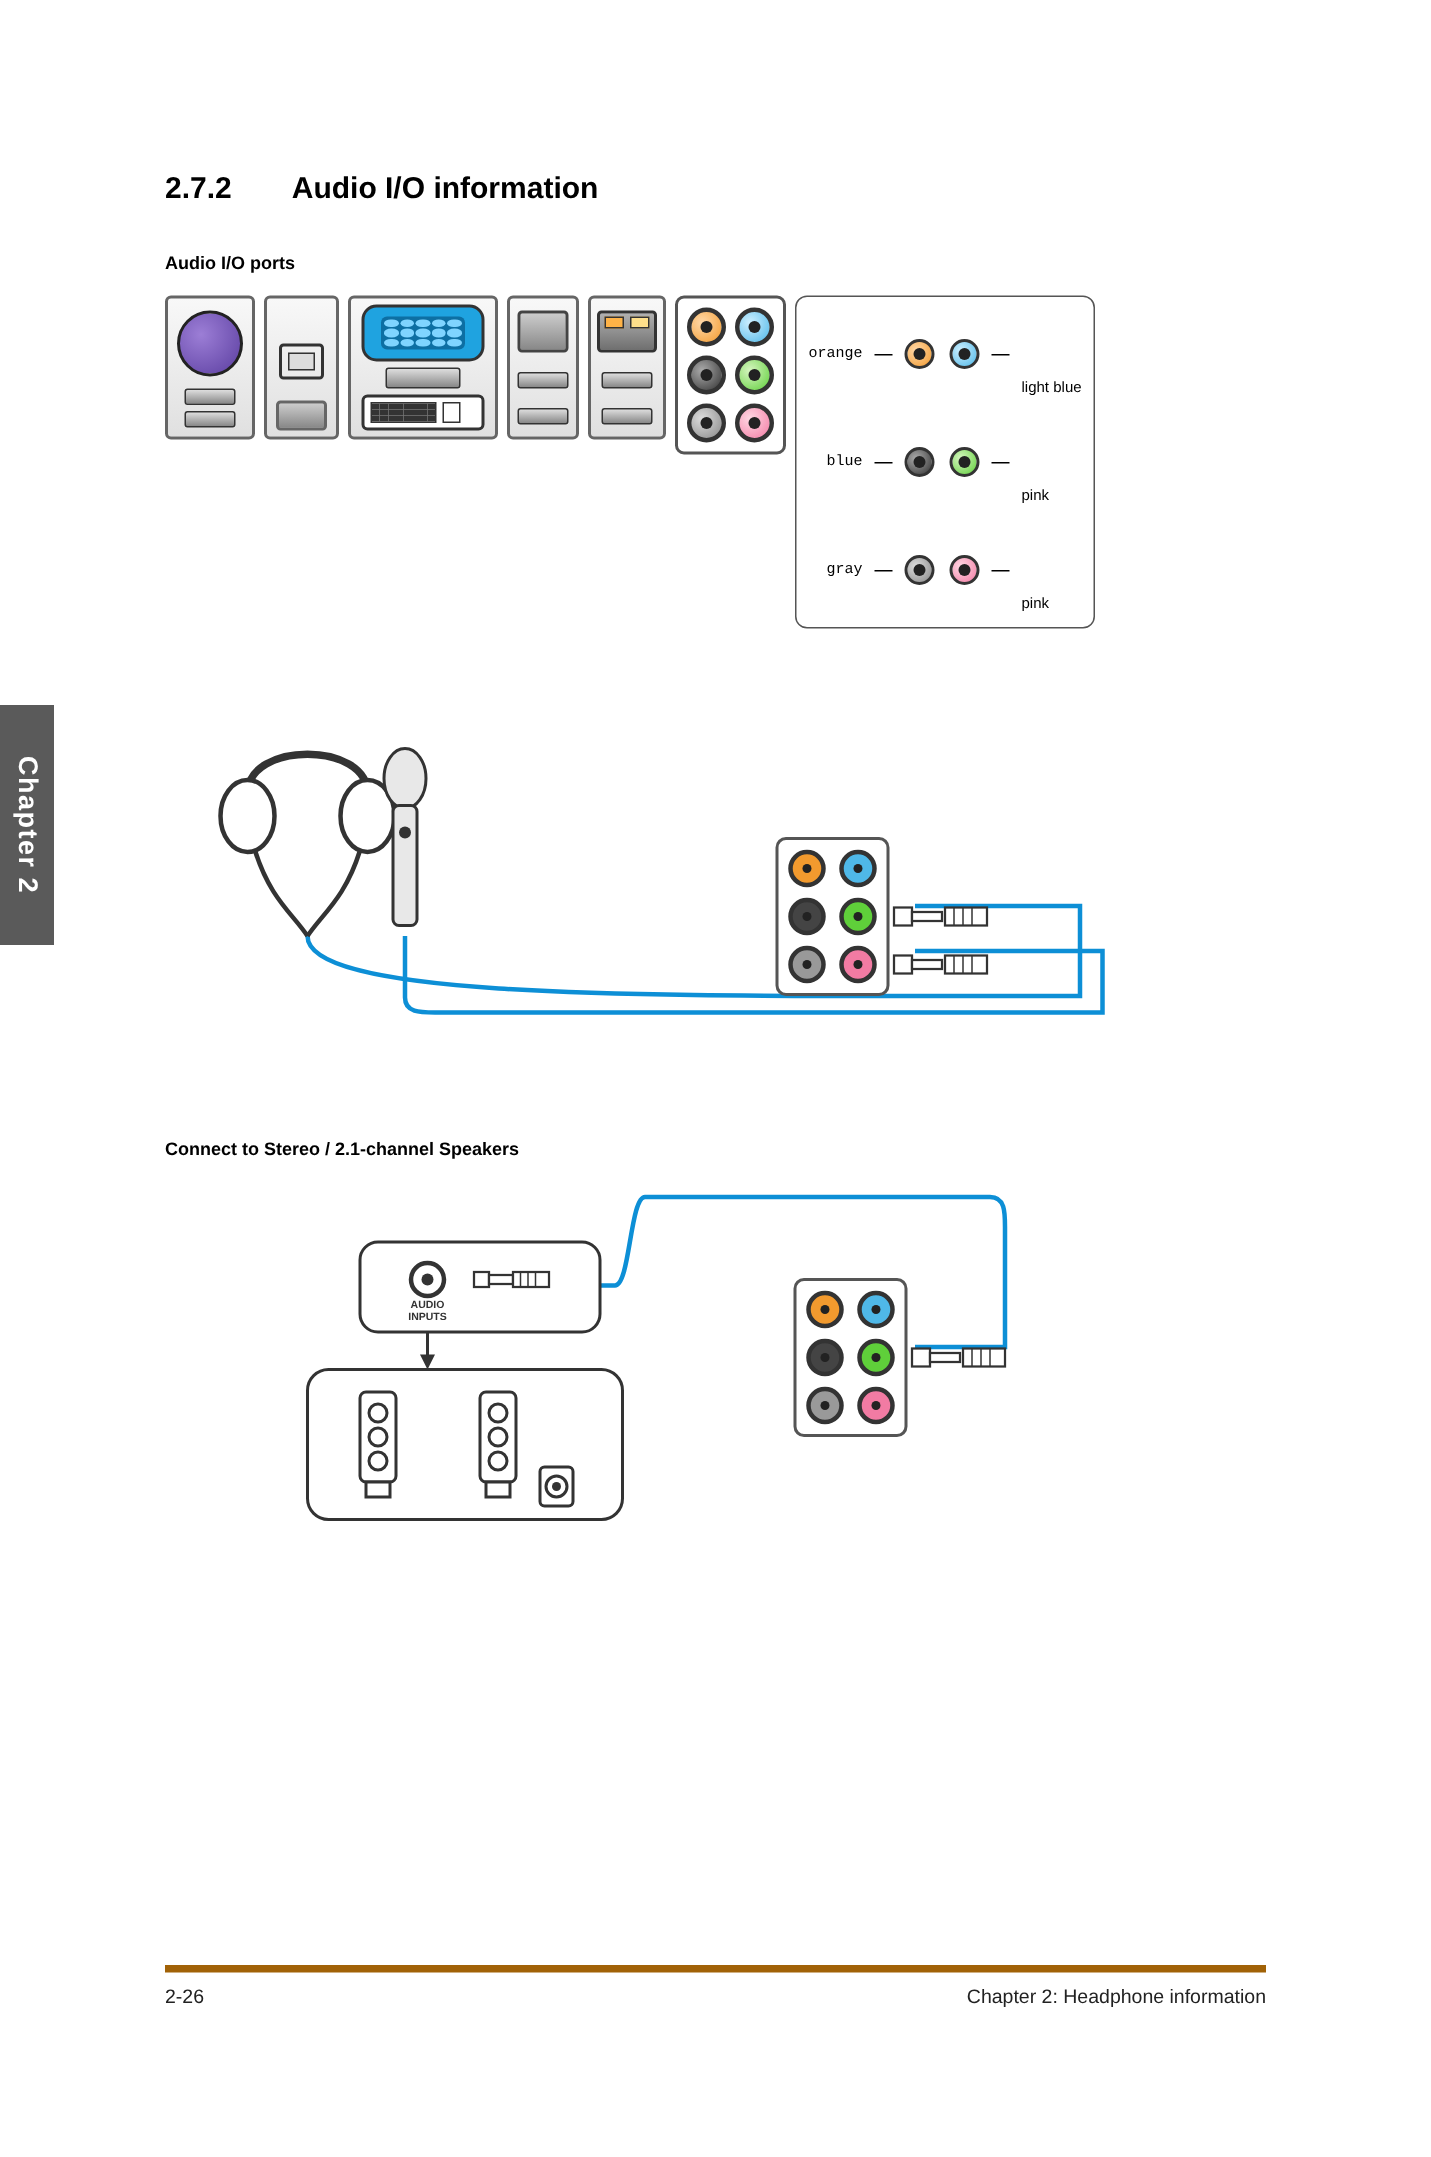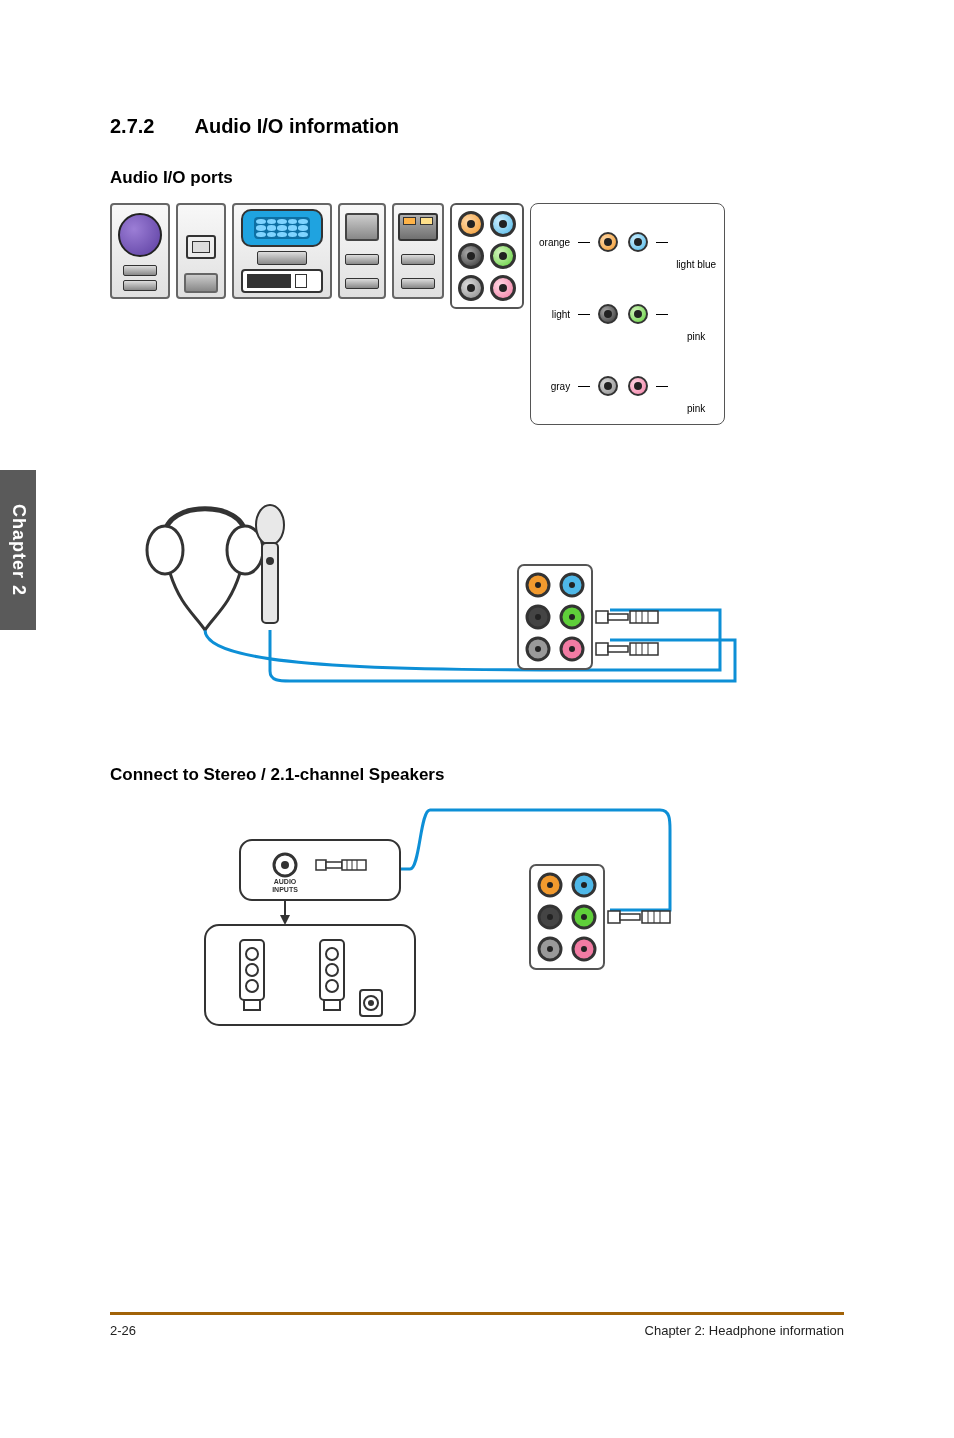--- a/index.html
+++ b/index.html
@@ -17,21 +17,21 @@
   }
   .section-heading {
     display: flex;
     gap: 40px;
     font-weight: bold;
     font-size: 20px;
     margin-bottom: 30px;
   }
   .subhead {
     font-weight: bold;
-    font-size: 17px;
+    font-size: 12px;
     margin-bottom: 15px;
   }
   .diagram-area {
     width: 660px;
     margin-bottom: 70px;
     position: relative;
   }
 
   
   .chapter-tab {
@@ -50,21 +50,21 @@
     writing-mode: vertical-rl;
     letter-spacing: 1px;
   }
 
   
   .footer {
     position: absolute;
     bottom: 100px;
     left: 110px;
     right: 110px;
-    border-top: 3px solid #a16207;
+    border-top: 5px solid #a16207;
     padding-top: 8px;
     font-size: 13px;
     display: flex;
     justify-content: space-between;
     color: #222;
   }
 
   
   .io-panel {
     display: flex;
@@ -137,22 +137,22 @@
   .j-gray{background:radial-gradient(circle at 35% 35%,#ddd,#888);}
   .j-pink{background:radial-gradient(circle at 35% 35%,#ffd7e3,#f27ba3);}
 
   .legend-box {
     border:1px solid #555; border-radius:8px; padding:10px 8px;
     display:grid; grid-template-columns: auto auto auto auto auto;
     column-gap:8px; row-gap:16px; align-items:center;
     font-size:10px;
   }
   .legend-line{width:12px;height:0;border-top:1px solid #000;}
-  .legend-label{text-align:right;}
-  .legend-label-r{text-align:center;margin-top:45px;}
+  .legend-label{text-align:right;font-family:Liberation Mono, monospace;}
+  .legend-label-r{text-align:left;margin-top:45px;}
 
   svg { display:block; }
 </style>
 </head>
 <body>
 
 <div class="page">
 
   <div class="section-heading">
     <span>2.7.2</span>
@@ -252,21 +252,21 @@
       <div class="legend-box">
         <span class="legend-label">orange</span>
         <span class="legend-line"></span>
         <div style="display:flex;gap:10px;">
           <div class="jack j-orange" style="width:20px;height:20px;border-width:2px;"></div>
           <div class="jack j-lightblue" style="width:20px;height:20px;border-width:2px;"></div>
         </div>
         <span class="legend-line"></span>
         <span class="legend-label-r">light blue</span>
 
-        <span class="legend-label">light</span>
+        <span class="legend-label">blue</span>
         <span class="legend-line"></span>
         <div style="display:flex;gap:10px;">
           <div class="jack j-black" style="width:20px;height:20px;border-width:2px;"></div>
           <div class="jack j-lime" style="width:20px;height:20px;border-width:2px;"></div>
         </div>
         <span class="legend-line"></span>
         <span class="legend-label-r">pink</span>
 
         <span class="legend-label">gray</span>
         <span class="legend-line"></span>

